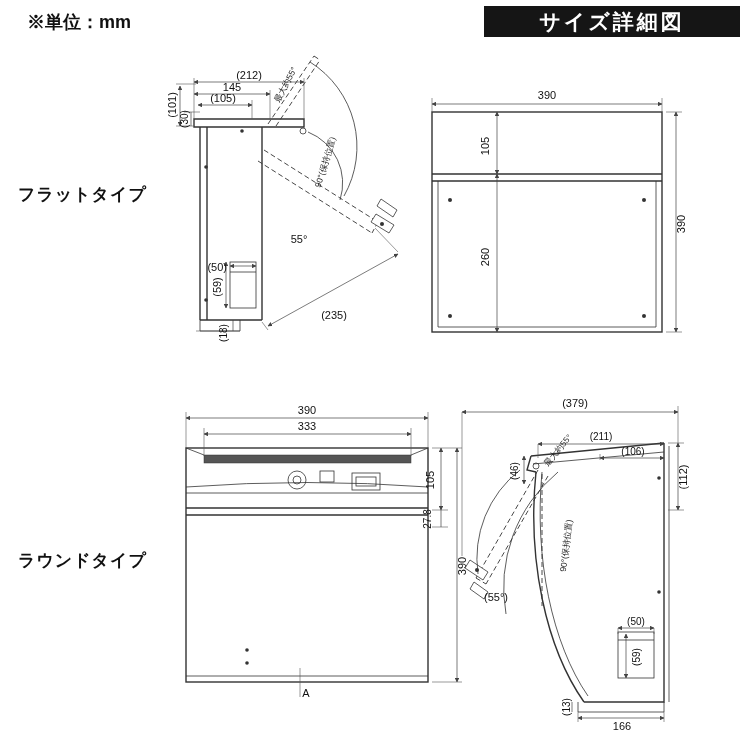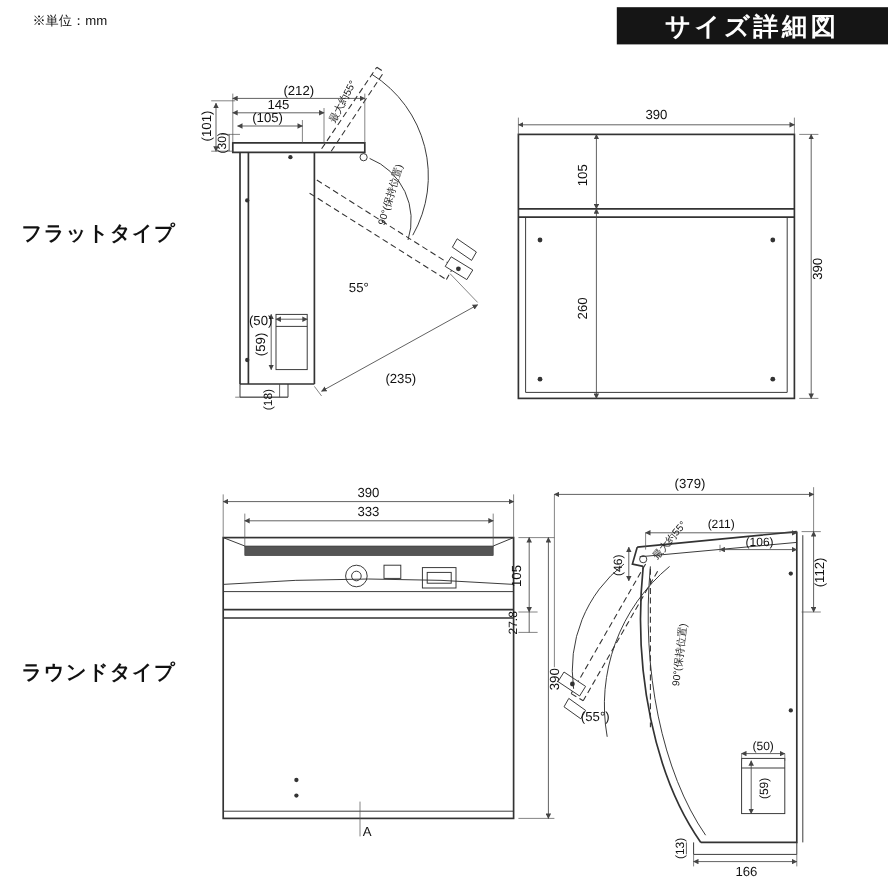--- a/index.html
+++ b/index.html
@@ -1,20 +1,20 @@
 <!DOCTYPE html>
 <html><head>
 <meta charset="utf-8">
 <style>
   html,body{margin:0;padding:0;background:#fff;}
   .stage{position:relative;width:740px;height:740px;background:#fff;overflow:hidden;
          font-family:"Liberation Sans",sans-serif;color:#111;}
   .stage svg{position:absolute;left:0;top:0;}
-  .unit-note{position:absolute;left:27px;top:10px;font-size:11px;font-weight:normal;}
-  .title-bar{position:absolute;right:0;top:6px;width:226px;height:31px;background:#151515;
+  .unit-note{position:absolute;left:27px;top:10px;font-size:18px;font-weight:bold;}
+  .title-bar{position:absolute;right:0;top:6px;width:256px;height:31px;background:#151515;
              color:#fff;display:flex;align-items:center;justify-content:center;
              font-size:21px;font-weight:bold;letter-spacing:3px;}
   .opening-note{position:absolute;left:502px;top:48px;font-size:17px;font-weight:bold;letter-spacing:1px;}
   .type-label{position:absolute;left:18px;font-size:17px;font-weight:bold;letter-spacing:1px;}
   .type-label.flat{top:183px;}
   .type-label.round{top:549px;}
   
   .ln{fill:none;stroke:#333;stroke-width:1.4;}
   .ln2{fill:none;stroke:#333;stroke-width:0.8;}
   .dash{fill:none;stroke:#333;stroke-width:0.9;stroke-dasharray:5 3;}

